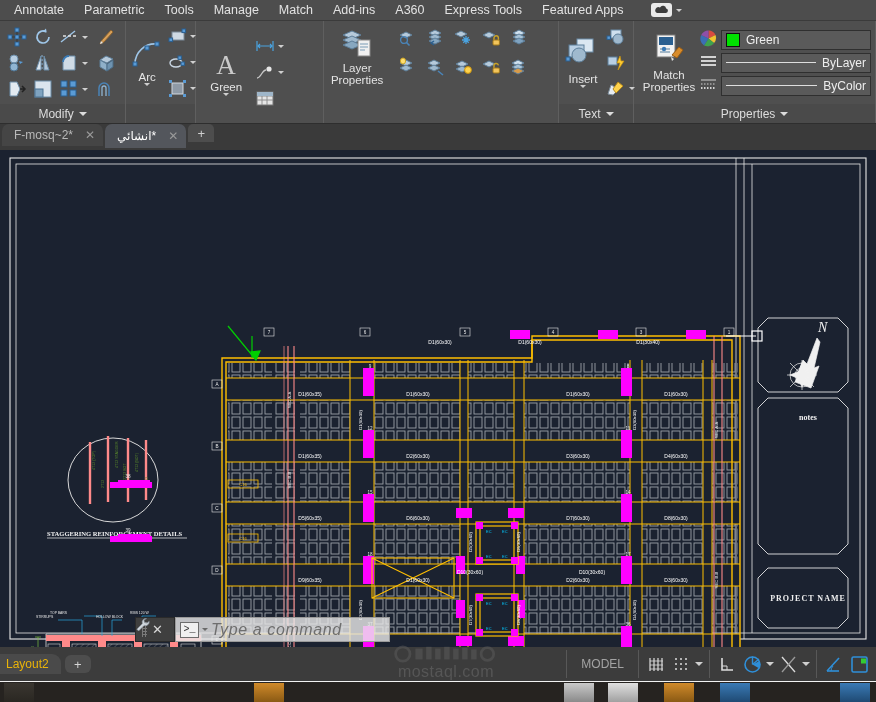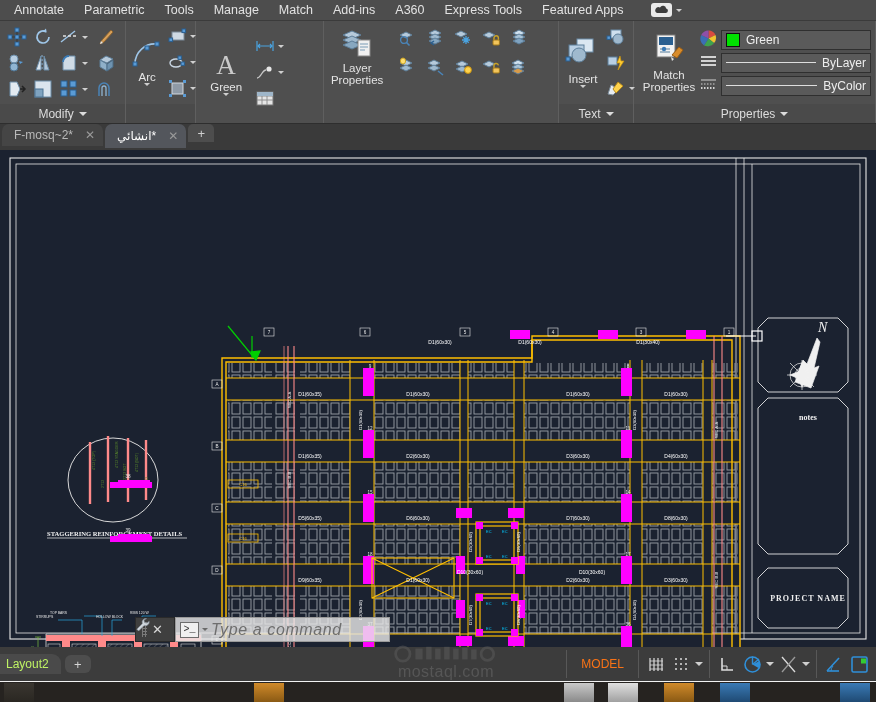--- a/index.html
+++ b/index.html
@@ -84,29 +84,29 @@
                padding:0 4px; }
   .promptbox { width:19px;height:16px;background:#f0f0f0;border:1px solid #6d6d6d;
                font-size:10px; color:#333; display:flex; align-items:center;
                justify-content:center; font-family:"Liberation Mono", monospace; }
   .cmd-ph { font-style:italic; color:#6e6e6e; font-size:16px; letter-spacing:.6px; }
 
   
   .statusbar { height:34px; background:#3c3c3c; display:flex; align-items:center;
                position:relative; }
   .ltab { height:20px; background:#4a4a4a; border-radius:0 9px 0 0; display:flex;
-          align-items:center; padding:0 12px 0 6px; font-size:12px; color:#bef264; }
+          align-items:center; padding:0 12px 0 6px; font-size:12px; color:#eab308; }
   .ltab-plus { width:26px;height:18px;background:#4d4d4d;border-radius:6px;
                display:flex;align-items:center;justify-content:center;
                color:#d5d5d5;font-size:13px; margin-left:4px; }
   .status-right { position:absolute; right:0; top:0; height:34px; display:flex;
                   align-items:center; }
   .sgrp { height:28px; display:flex; align-items:center; gap:3px; padding:0 6px;
           border-left:1px solid #585858; }
-  .modelbtn { font-size:12px; color:#f97316; padding:3px 8px; }
+  .modelbtn { font-size:12px; color:#a3a3a3; padding:3px 8px; }
   .sico { width:22px; height:22px; display:flex; align-items:center; justify-content:center; }
 
   .watermark { position:absolute; left:16px; right:0; bottom:0; height:36px;
                display:flex; flex-direction:column; align-items:center;
                justify-content:flex-start; pointer-events:none; }
   .wm-text { font-size:16px; color:#565656; letter-spacing:.5px; }
 
   .taskbar { height:21px; background:#262320; border-top:1px solid #f2f2f2; display:flex;
              align-items:center; }
   .tb-item { width:30px; height:19px; margin-left:4px; }

